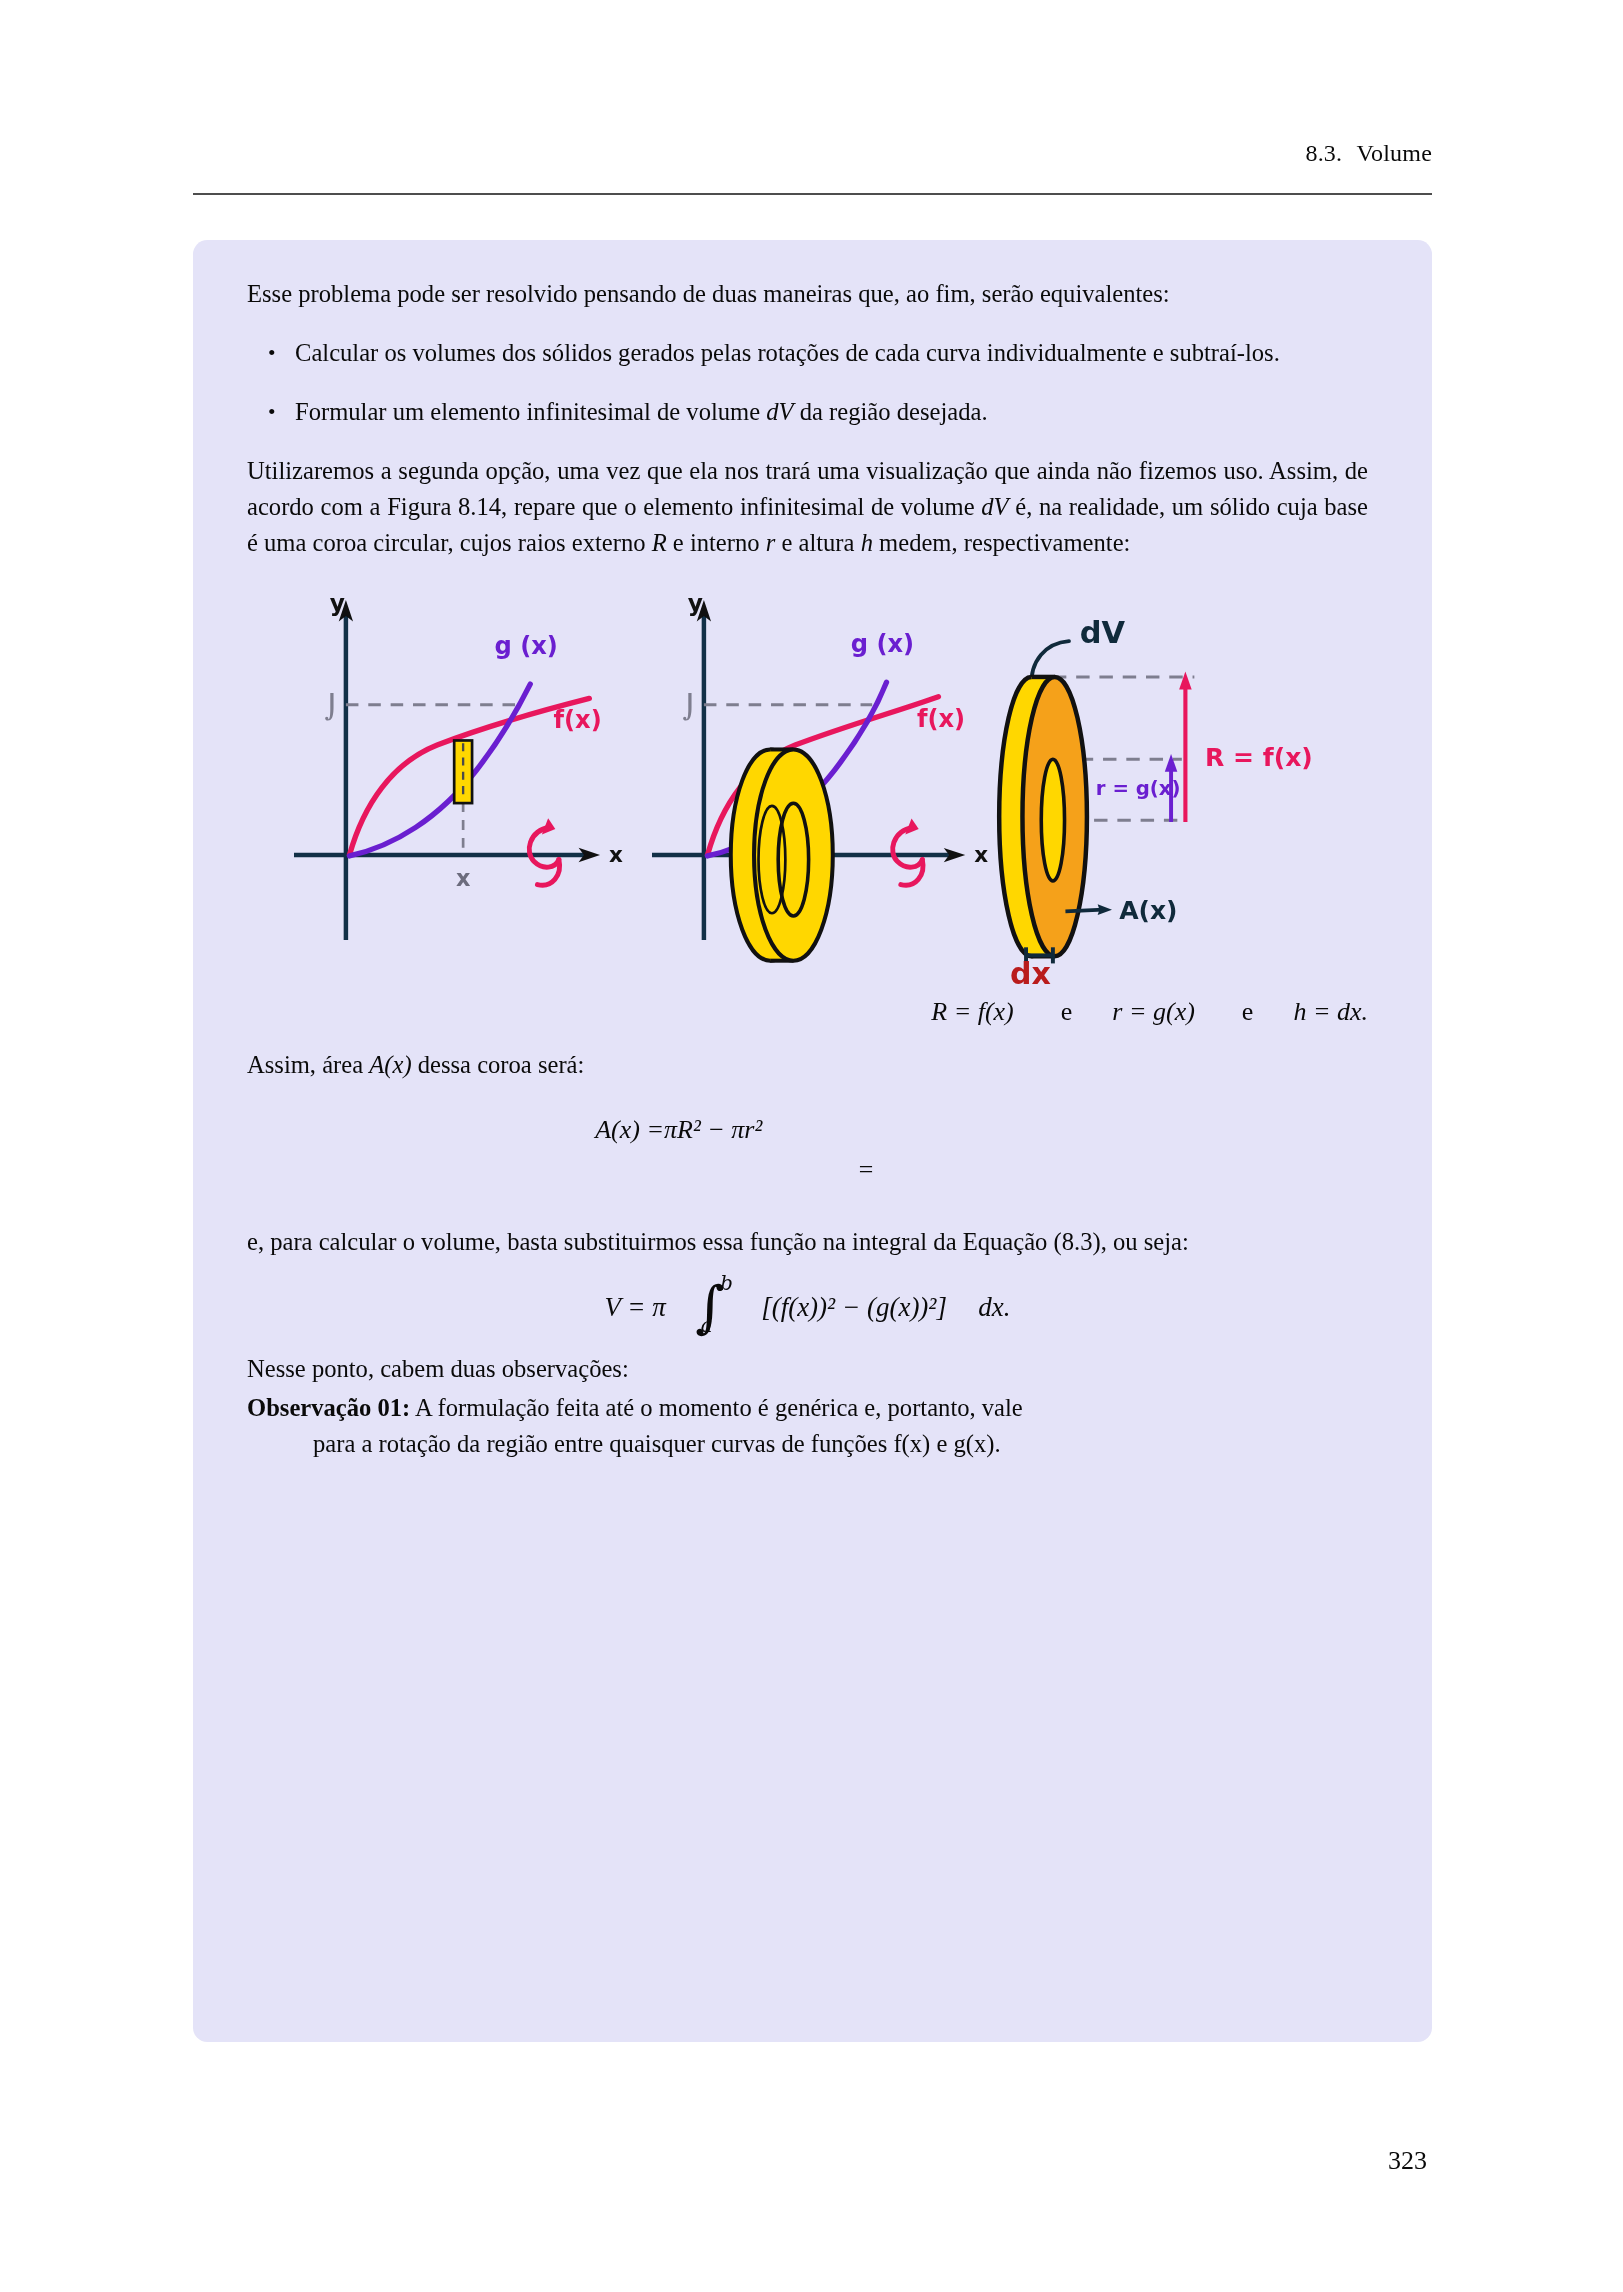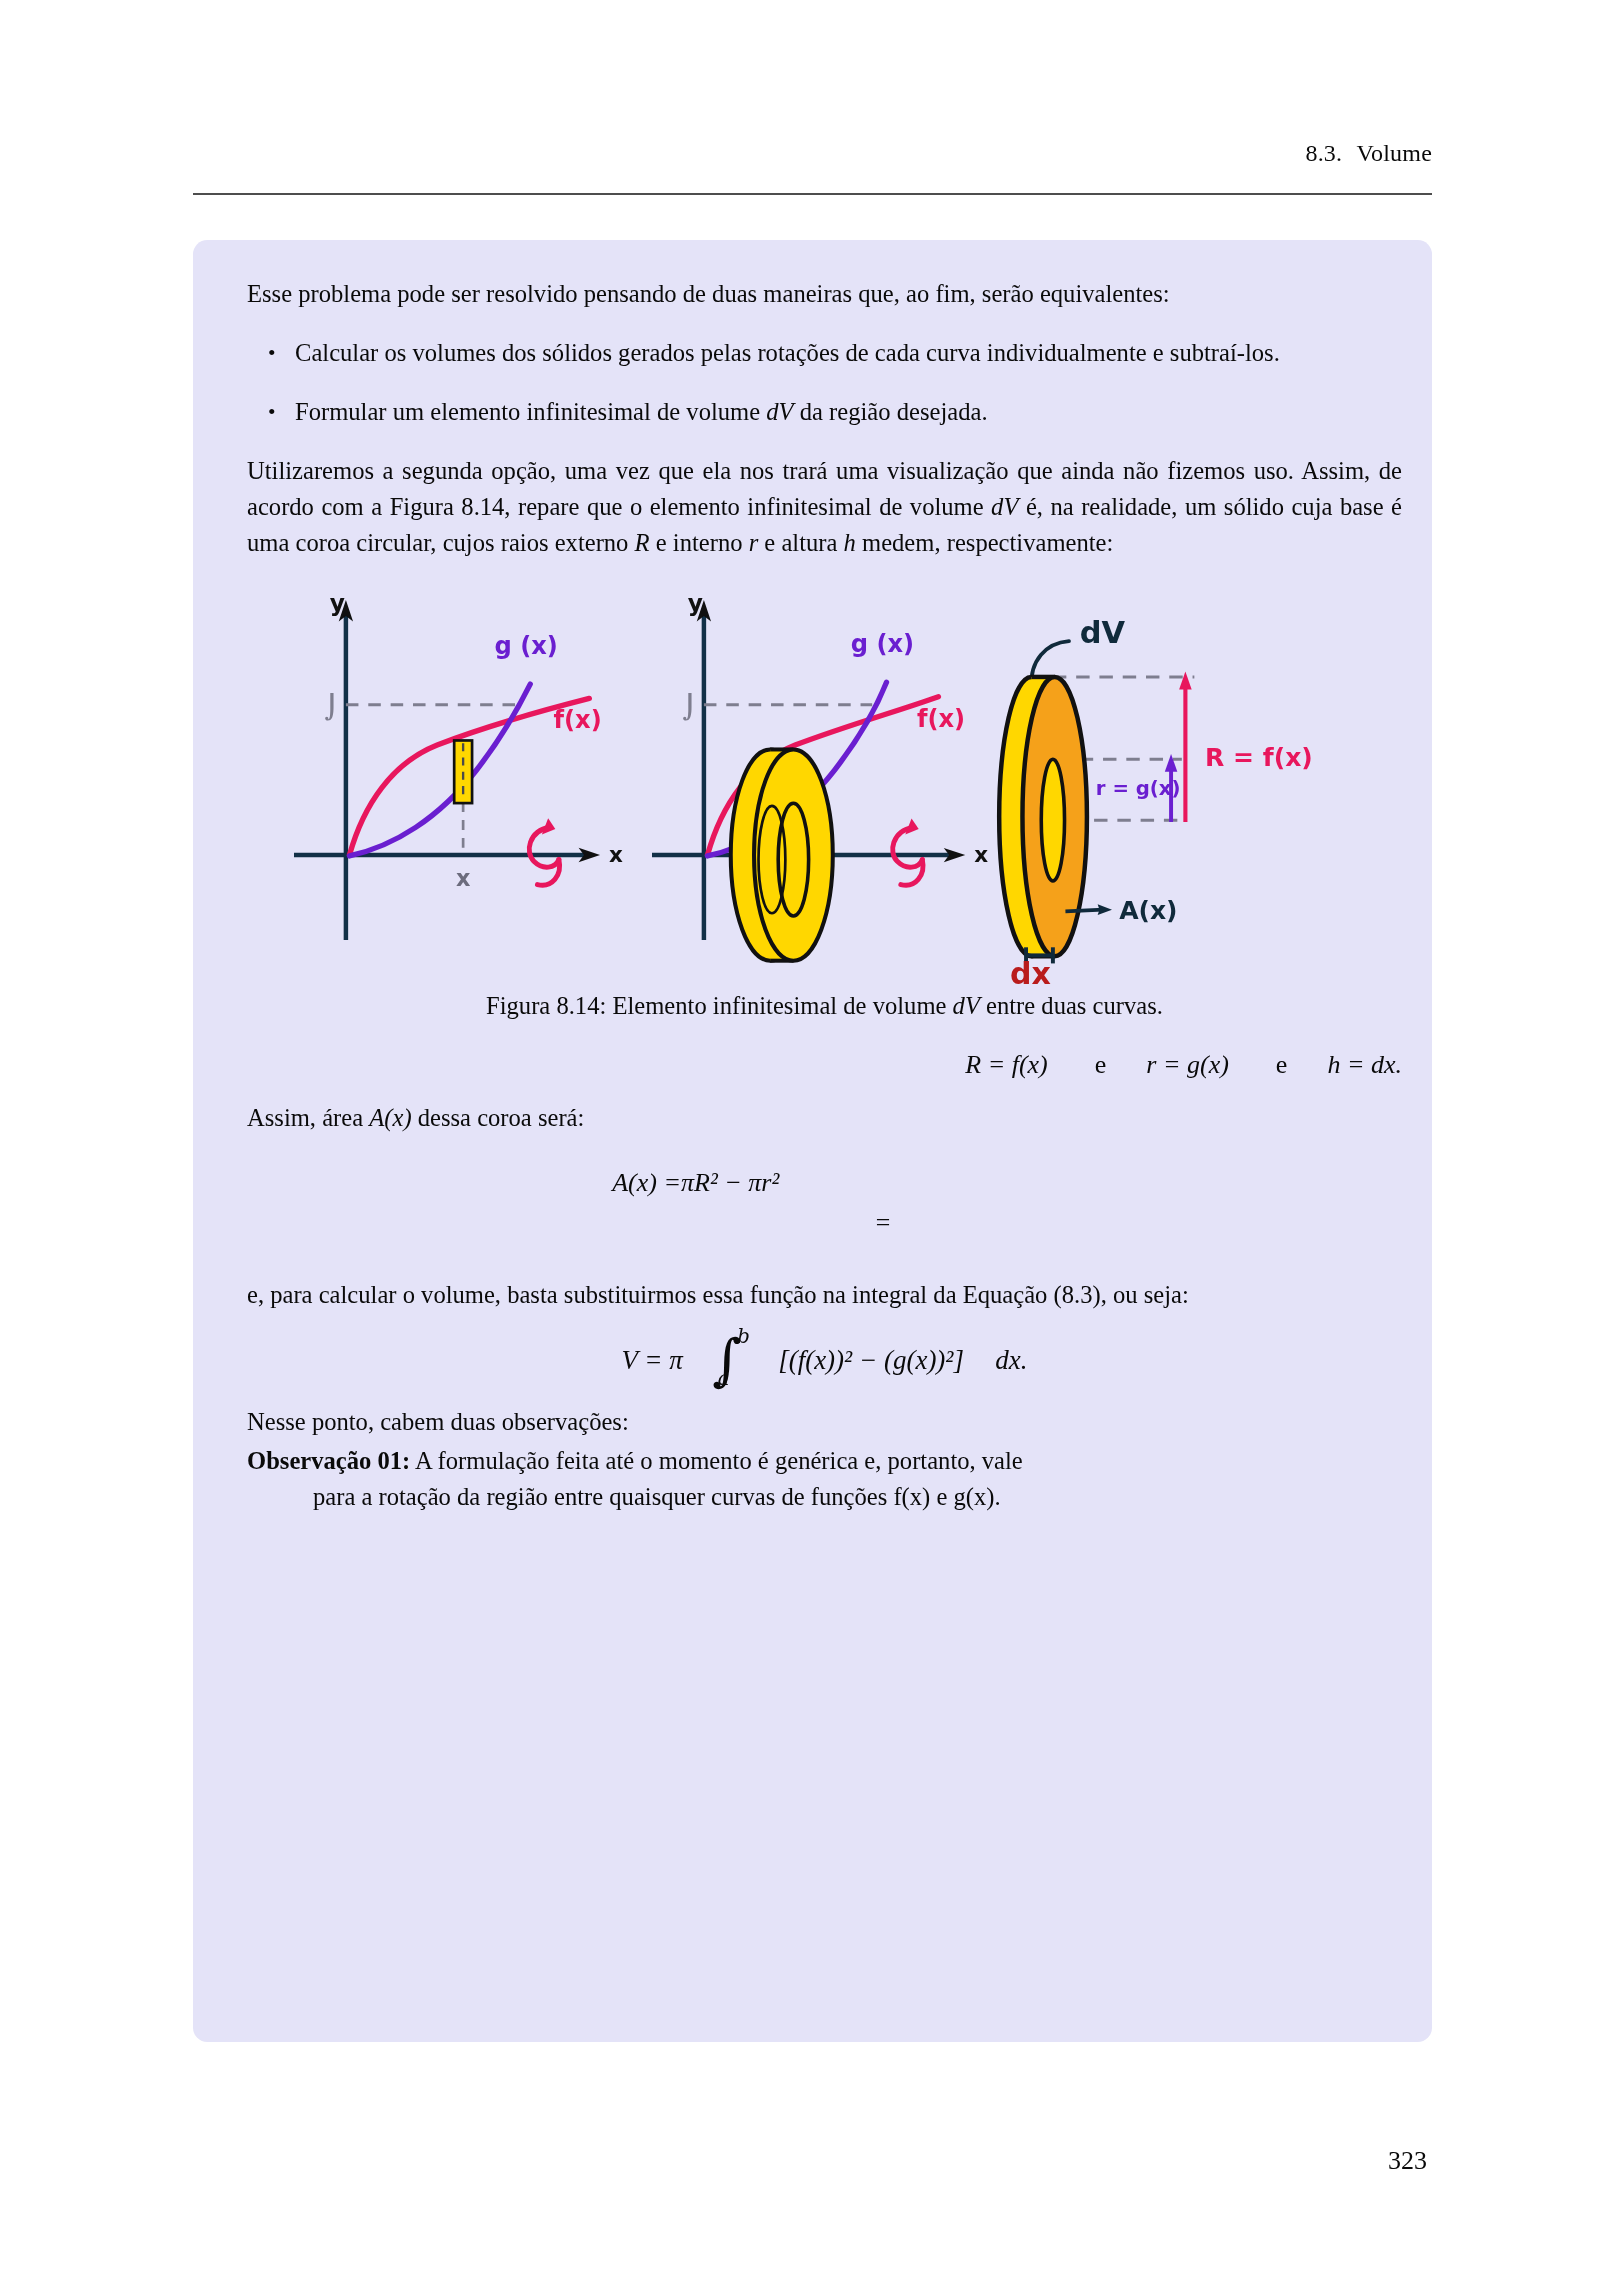--- a/index.html
+++ b/index.html
@@ -39,21 +39,21 @@
   
   .content-box {
     position: absolute;
     left: 193px;
     top: 240px;
     width: 1239px;
     height: 1802px;
     background: #e4e3f8;
     border-radius: 14.3px;
     box-sizing: border-box;
-    padding: 36px 30px 27px 54px;
+    padding: 36px 64px 27px 54px;
   }
 
   p.body, .obs-block {
     margin: 0;
     font-size: 24.6px;
     line-height: 36px;
     text-align: justify;
     text-justify: inter-word;
     hyphens: manual;
   }
@@ -295,21 +295,20 @@
         <text class="hw" x="142" y="366" font-size="28" fill="#102a3b">A(x)</text>
 
         <line x1="38" y1="398" x2="38" y2="416" stroke="#102a3b" stroke-width="4.4"></line>
         <line x1="68" y1="398" x2="68" y2="416" stroke="#102a3b" stroke-width="4.4"></line>
         <line x1="38" y1="407" x2="68" y2="407" stroke="#102a3b" stroke-width="4.4"></line>
       </svg>
       <div style="position:absolute; left:18px; top:365px; font-family:'DejaVu Sans',sans-serif; font-weight:bold; font-size:30px; color:#b91c1c;">dx</div>
     </div>
   </div>
 
-  <div class="fig-caption"><span>Figura 8.14: Elemento infinitesimal de volume </span><span class="mathit">dV</span><span> entre duas curvas.</span></div>
 
   <div class="eq-line">
     <span class="mathit">R = f(x)</span>
     <span style="display:inline-block;width:34px"></span>
     <span>e</span>
     <span style="display:inline-block;width:27px"></span>
     <span class="mathit">r = g(x)</span>
     <span style="display:inline-block;width:34px"></span>
     <span>e</span>
     <span style="display:inline-block;width:27px"></span>

